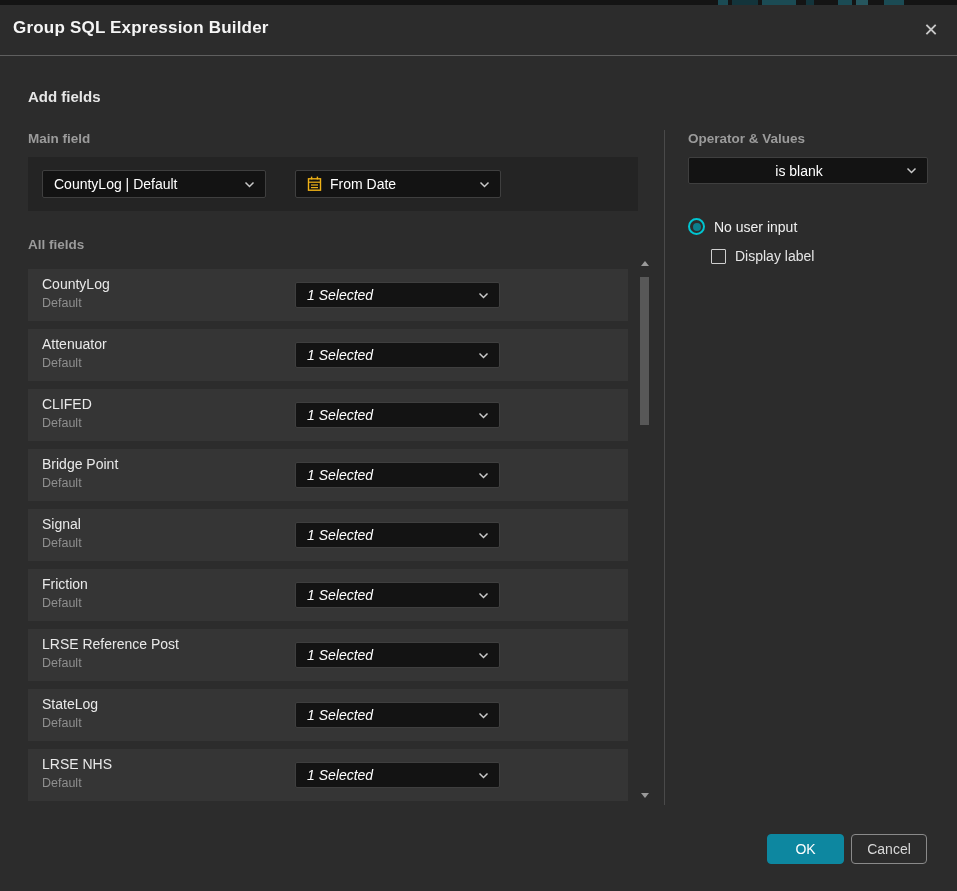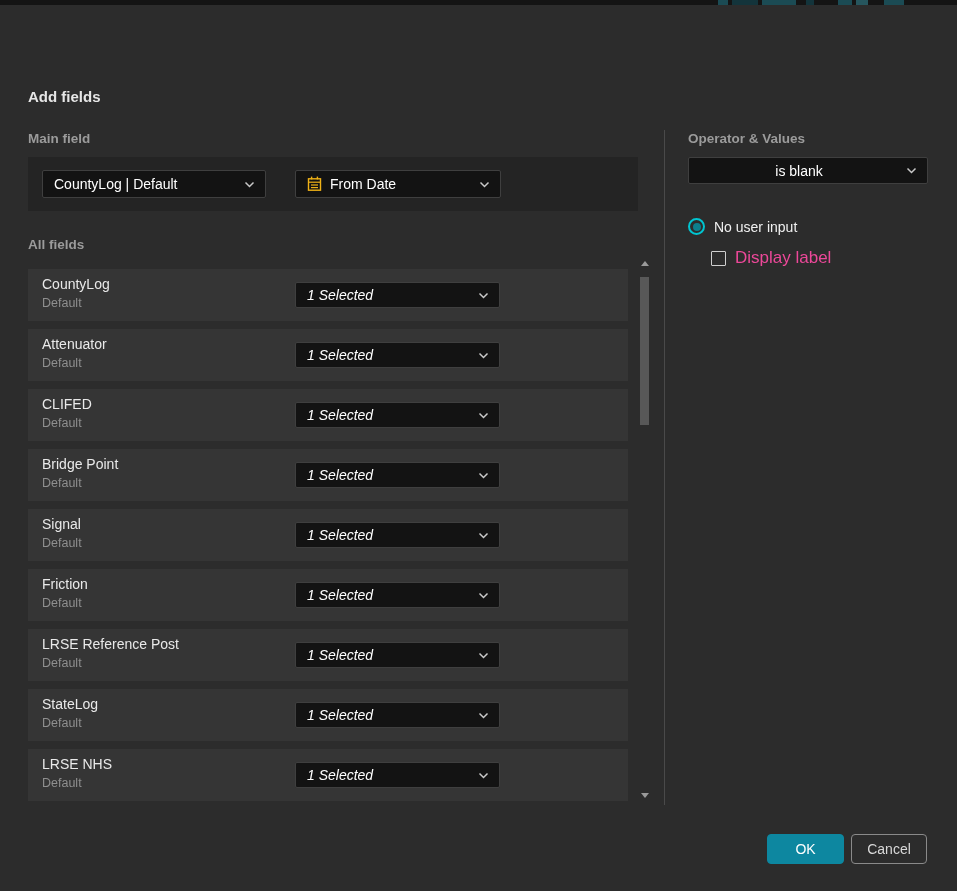--- a/index.html
+++ b/index.html
@@ -52,21 +52,21 @@
 
   
   .sel-operator { left:688px; top:152px; width:240px; height:27px;text-align:center; }
   .radio-row { position:absolute; left:688px; top:213px; display:flex; align-items:center; }
   .radio { width:17px; height:17px; border-radius:50%; border:2px solid #00c5d1; background:#2c2c2c;
            display:flex; align-items:center; justify-content:center; cursor:pointer; flex:none; }
   .radio .dot { width:8px; height:8px; border-radius:50%; background:#0d7f8d; }
   .radio-row .lbl { margin-left:9px; font-size:14px; color:#f0f0f0; }
   .check-row { position:absolute; left:711px; top:243px; display:flex; align-items:center; }
   .checkbox { width:15px; height:15px; border:1px solid #cfcfcf; border-radius:1px; background:transparent; cursor:pointer; flex:none; }
-  .check-row .lbl { margin-left:9px; font-size:17px; color:#ec4899; }
+  .check-row .lbl { margin-left:9px; font-size:14px; color:#e5e5e5; }
 
   
   .btn { position:absolute; top:829px; height:30px; border-radius:4px; font-size:14px;
          display:flex; align-items:center; justify-content:center; cursor:pointer; }
   .btn-ok { left:767px; width:77px; background:#0d87a0; color:#ffffff; border:1px solid #0d87a0; }
   .btn-cancel { left:851px; width:76px; background:transparent; color:#d8d8d8; border:1px solid #8a8a8a; }
 </style>
 </head>
 <body>
 
@@ -77,20 +77,26 @@
     <div class="frag" style="left:732px;width:26px;background:#13343b"></div>
     <div class="frag" style="left:762px;width:34px;background:#1b4b54"></div>
     <div class="frag" style="left:806px;width:8px;background:#13343b"></div>
     <div class="frag" style="left:838px;width:14px;background:#1b4b54"></div>
     <div class="frag" style="left:856px;width:12px;background:#26565e"></div>
     <div class="frag" style="left:884px;width:20px;background:#1b4b54"></div>
   </div>
 
   <div class="dialog">
 
+    <div class="titlebar">
+      <div class="title">Group SQL Expression Builder</div>
+      <div class="close-btn">
+        <span>✕</span>
+      </div>
+    </div>
 
     <div class="h-add">Add fields</div>
     <div class="sec-label" style="left:28px; top:126px;">Main field</div>
     <div class="sec-label" style="left:688px; top:126px;">Operator &amp; Values</div>
 
     <div class="main-band">
       <div class="select sel-layer">
         <span class="val">CountyLog | Default</span>
         <span class="chev">
           <svg width="11" height="7" viewBox="0 0 11 7">

